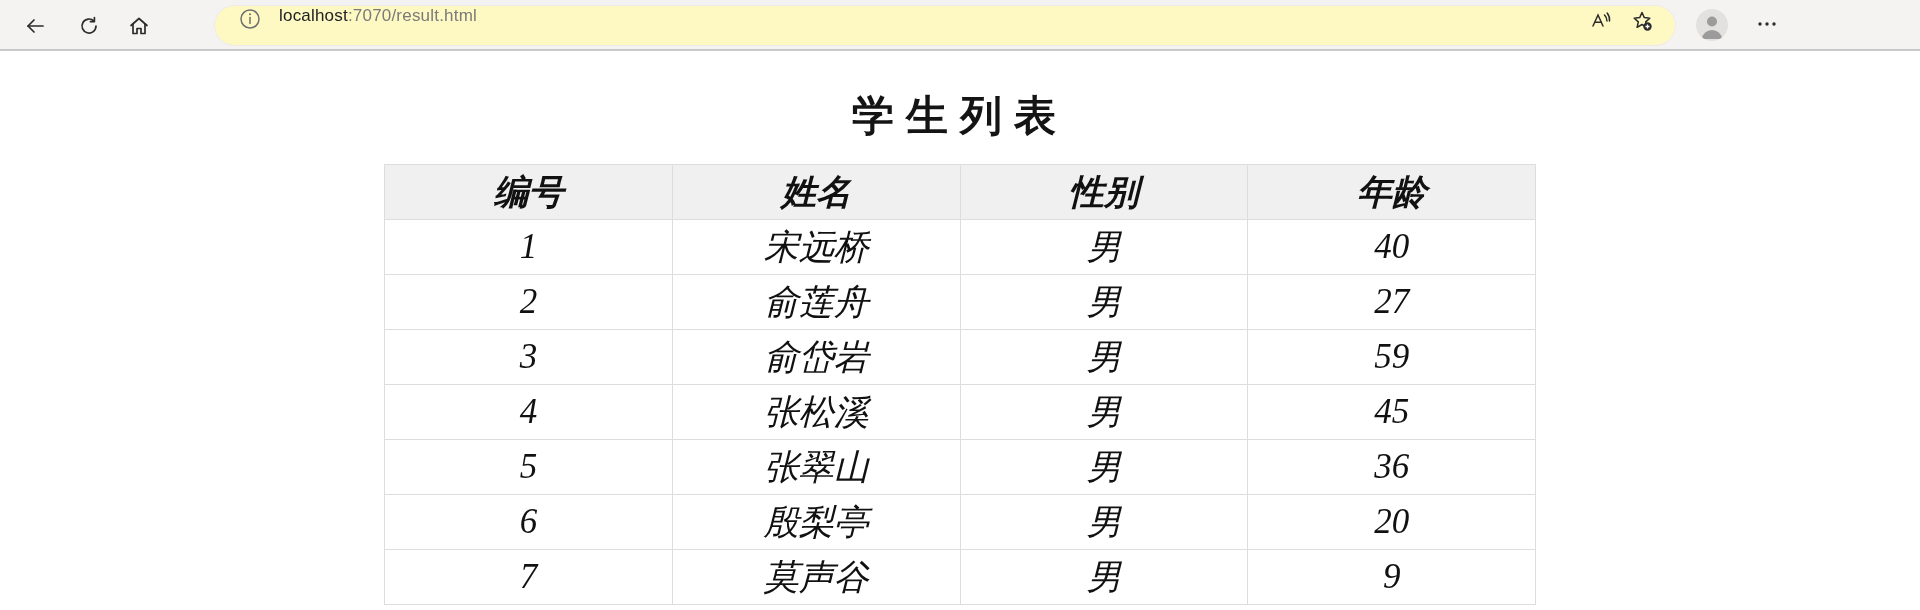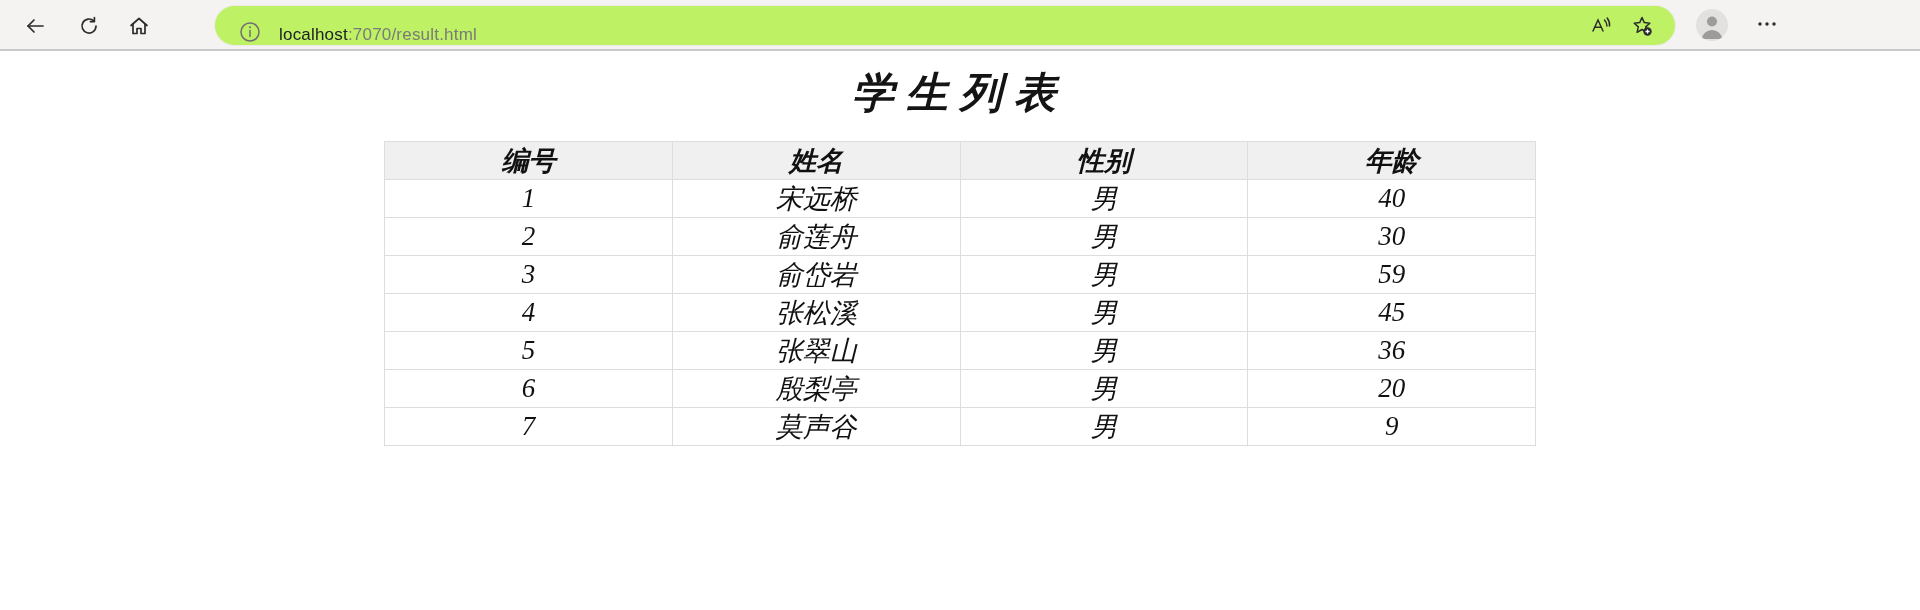--- a/index.html
+++ b/index.html
@@ -5,37 +5,37 @@
   * { margin:0; padding:0; box-sizing:border-box; }
   body { font-family:"Liberation Sans", sans-serif; background:#fff; }
   .screen { position:relative; width:1920px; height:610px; background:#fff; overflow:hidden; }
 
   
   .toolbar { position:relative; width:100%; height:51px; background:#f4f3f1; border-bottom:2px solid #c9c9c9; }
   .nav-btn { position:absolute; top:7px; width:38px; height:38px; display:flex; align-items:center; justify-content:center; border-radius:6px; cursor:pointer; }
   .nav-btn svg { display:block; }
   .btn-back { left:16px; } .btn-refresh { left:70px; } .btn-home { left:120px; }
 
-  .address-pill { position:absolute; left:215px; top:6px; width:1460px; height:39px; background:#bef264; border-radius:20px; display:flex; align-items:flex-end; box-shadow:0 0 0 1px rgba(0,0,0,0.03); }
+  .address-pill { position:absolute; left:215px; top:6px; width:1460px; height:39px; background:#fef9c3; border-radius:20px; display:flex; align-items:flex-start; box-shadow:0 0 0 1px rgba(0,0,0,0.03); }
   .site-info { margin-left:22px; width:26px; height:26px; display:flex; align-items:center; justify-content:center; cursor:pointer; }
   .url-text { margin-left:16px; font-size:17px; letter-spacing:0.2px; white-space:nowrap; }
   .url-host { color:#202124; }
   .url-rest { color:#7a7a7a; }
   .pill-spacer { flex:1; }
   .pill-btn { width:34px; height:34px; display:flex; align-items:center; justify-content:center; border-radius:6px; cursor:pointer; margin-right:8px; }
   .pill-btn.last { margin-right:16px; }
 
   .avatar-btn { position:absolute; left:1696px; top:9px; width:32px; height:32px; border-radius:50%; background:#e3e1df; overflow:hidden; cursor:pointer; }
   .more-btn { position:absolute; left:1748px; top:7px; width:38px; height:38px; display:flex; align-items:center; justify-content:center; cursor:pointer; }
 
   
   .content { position:relative; width:100%; height:557px; background:#fff; }
-  .page-title { padding-top:14px; text-align:center; font-family:"Liberation Serif", serif; font-style:italic; font-weight:600; font-size:42px; letter-spacing:12px; color:#141414; }
+  .page-title { padding-top:14px; text-align:center; font-family:"Liberation Serif", serif; font-weight:600; font-size:42px; letter-spacing:12px; color:#141414;margin-top:23px; }
   table.students { width:1152px; margin:20px auto 0; border-collapse:collapse; table-layout:fixed; font-family:"Liberation Serif", serif; font-style:italic; }
-  table.students th, table.students td { border:1px solid #dddddd; height:38px; text-align:center; vertical-align:middle; font-size:27px; color:#111; }
+  table.students th, table.students td { border:1px solid #dddddd; height:55px; text-align:center; vertical-align:middle; font-size:35px; color:#111; }
   table.students th { background:#f0f0f0; font-weight:600; }
   table.students td { font-weight:500; background:#fff; }
 </style>
 </head>
 <body>
 
 <div class="screen">
 
   <div class="toolbar">
 
@@ -135,21 +135,21 @@
         <tr>
           <td>1</td>
           <td>宋远桥</td>
           <td>男</td>
           <td>40</td>
         </tr>
         <tr>
           <td>2</td>
           <td>俞莲舟</td>
           <td>男</td>
-          <td>30</td>
+          <td>27</td>
         </tr>
         <tr>
           <td>3</td>
           <td>俞岱岩</td>
           <td>男</td>
           <td>59</td>
         </tr>
         <tr>
           <td>4</td>
           <td>张松溪</td>

